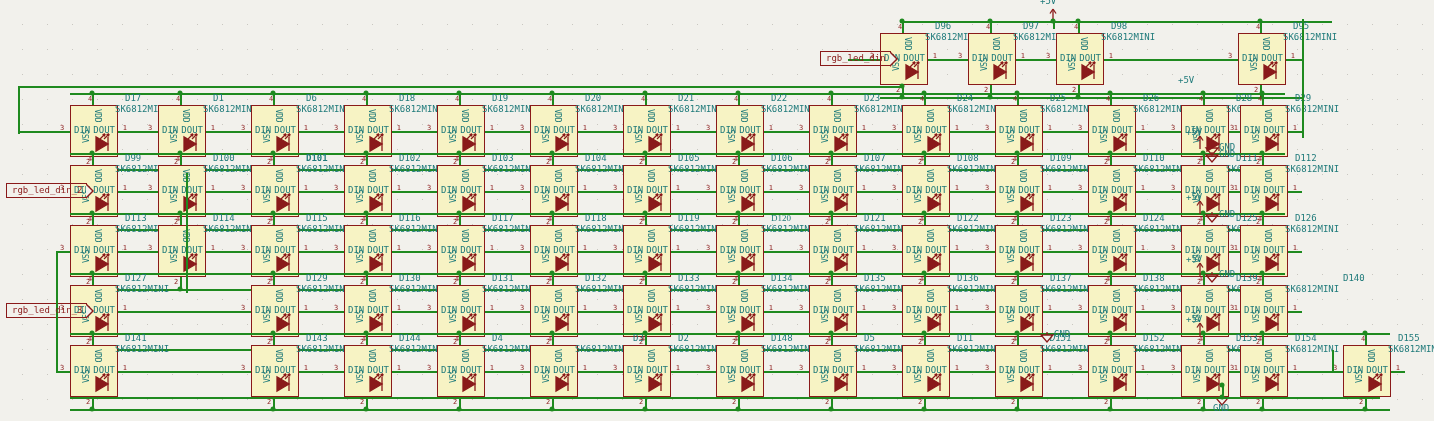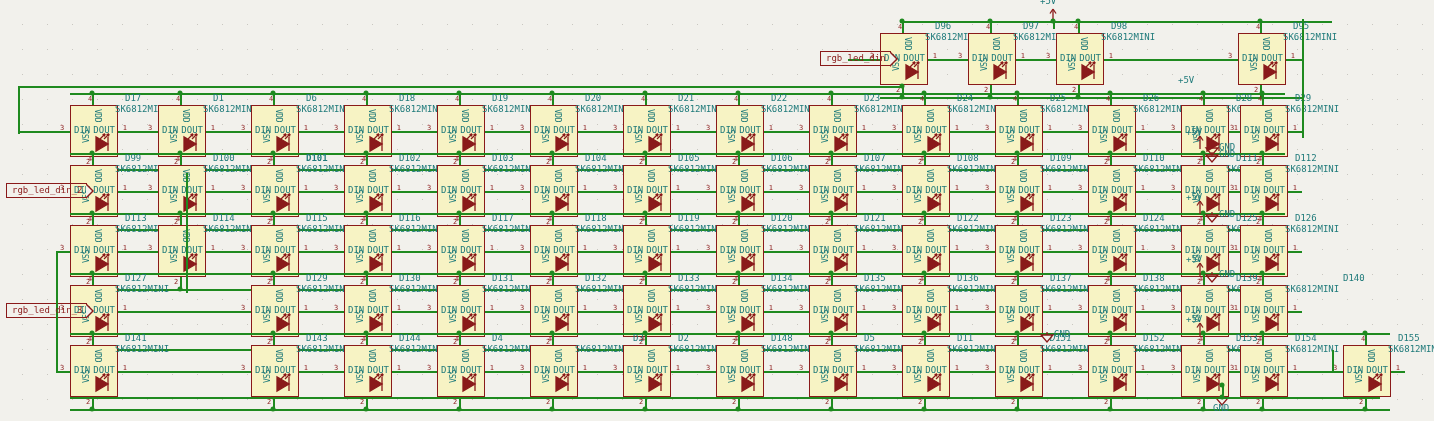--- a/index.html
+++ b/index.html
@@ -1234,21 +1234,21 @@
               <path d="M15 4 L15 18"></path>
               <path d="M7 6 L12 1"></path>
               <path d="M12 1 L9.5 1.6"></path>
               <path d="M12 1 L11.4 3.5"></path>
               <path d="M11 6 L16 1"></path>
               <path d="M16 1 L13.5 1.6"></path>
               <path d="M16 1 L15.4 3.5"></path>
             </g>
           </svg></div>
       </div>
-      <div class="ref" style="left: 771px; top: 213px;">D120</div>
+      <div class="ref" style="left: 771px; top: 213px; font-family: Liberation Serif, serif;">D120</div>
       <div class="val" style="left: 761px; top: 224px;">SK6812MINI</div>
       <div class="wire v" style="left: 738px; top: 213px; height: 12px;"></div>
       <div class="wire v" style="left: 738px; top: 277px; height: 12px;"></div>
       <div class="junction" style="left: 738px; top: 213px;"></div>
       <div class="junction" style="left: 738px; top: 289px;"></div>
       <div class="wire h" style="left: 671px; top: 251px; width: 45px;"></div>
       <div class="led" style="left: 809px; top: 225px;">
         <div class="din">DIN</div>
         <div class="dout">DOUT</div>
         <div class="vdd">VDD</div>

